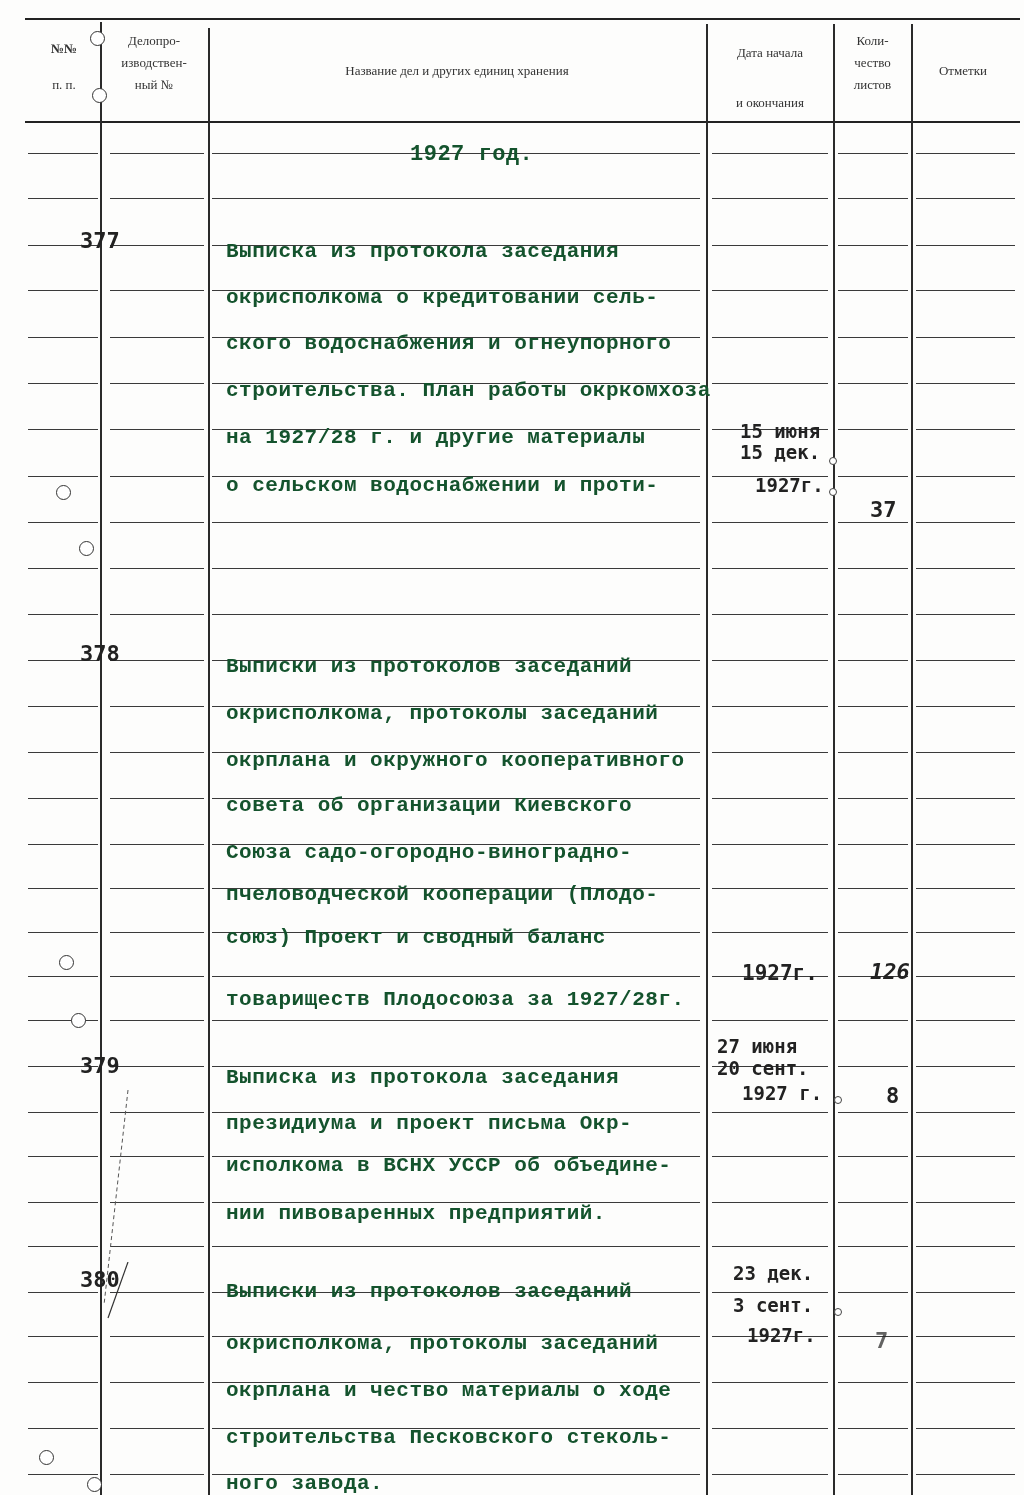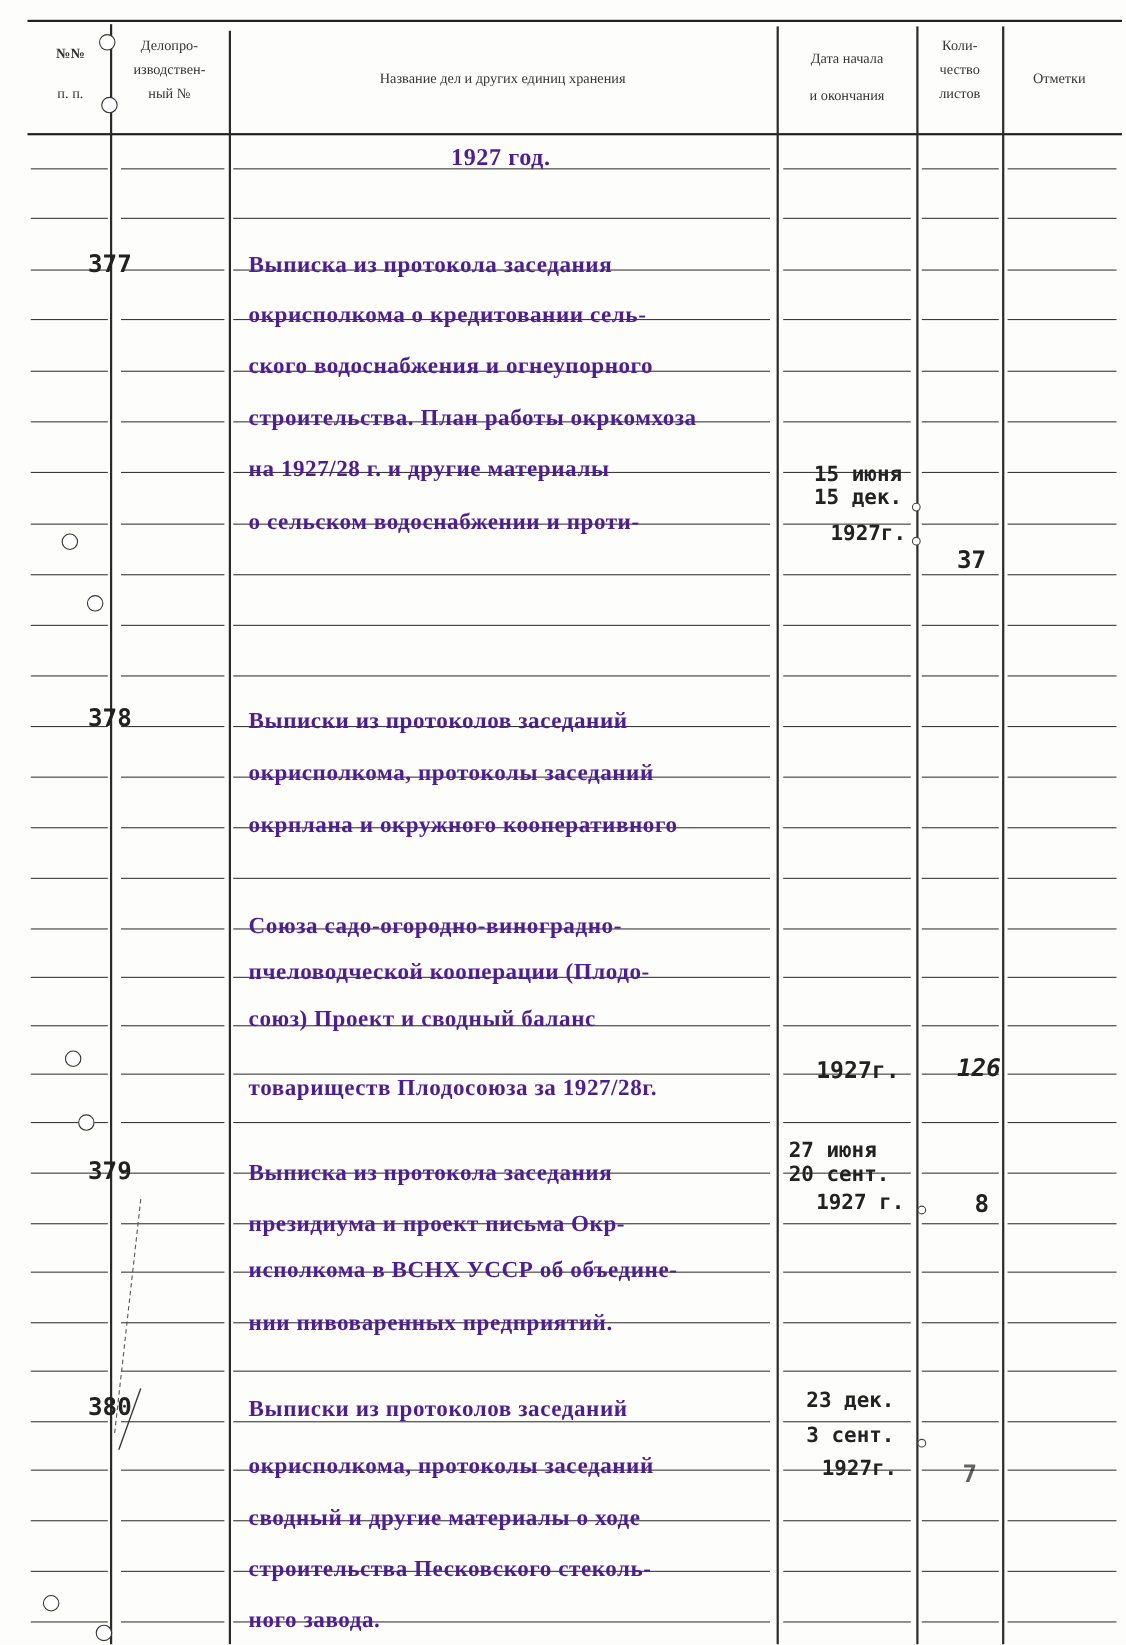--- a/index.html
+++ b/index.html
@@ -4,22 +4,22 @@
 <style>
   html, body { margin: 0; padding: 0; background: #ffffff; }
   body { width: 1024px; height: 1495px; position: relative; overflow: hidden;
          font-family: "DejaVu Serif", serif; color: #1a1a1a; }
   .page { position: absolute; left: 0; top: 0; width: 1024px; height: 1495px; background: #fdfdfc; }
   .hrule { position: absolute; height: 2px; background: #222; }
   .vrule { position: absolute; width: 1.5px; background: #2a2a2a; }
   .rowline { position: absolute; height: 1.3px; background: #3a3a3a; }
   .hdr { position: absolute; font-family: "Liberation Serif", serif; font-size: 13px; color: #333;
          text-align: center; line-height: 22px; }
-  .tw { position: absolute; font-family: Liberation Serif, serif; font-weight: bold;
-        font-size: 21px; color: #4c1d95; white-space: nowrap; letter-spacing: 0.5px; }
+  .tw { position: absolute; font-family: Liberation Mono, monospace; font-weight: bold;
+        font-size: 21px; color: #14532d; white-space: nowrap; letter-spacing: 0.5px; margin-top: 12px; }
   .date { position: absolute; font-family: "DejaVu Sans Mono", monospace; font-weight: bold;
           font-size: 19px; color: #222; white-space: nowrap; line-height: 19px; }
   .num { position: absolute; font-family: "DejaVu Sans Mono", monospace; font-weight: bold;
          font-size: 22px; color: #222; }
   .hole { position: absolute; width: 13px; height: 13px; border: 1.5px solid #333; border-radius: 50%; background: #fff; }
   .dot { position: absolute; width: 6px; height: 6px; border: 1px solid #444; border-radius: 50%; background:#fff; }
 </style>
 </head>
 <body>
 
@@ -39,21 +39,21 @@
     <div style="margin-top:14px;">п. п.</div>
   </div>
   <div class="hdr" style="left:104px; top:30px; width:100px;">
     <div>Делопро-</div>
     <div>изводствен-</div>
     <div>ный №</div>
   </div>
   <div class="hdr" style="left:212px; top:60px; width:490px;">Название дел и других единиц хранения</div>
   <div class="hdr" style="left:710px; top:42px; width:120px;">
     <div>Дата начала</div>
-    <div style="margin-top:12px;text-align:center;">и окончания</div>
+    <div style="margin-top:28px;text-align:center;">и окончания</div>
   </div>
   <div class="hdr" style="left:835px; top:30px; width:75px;">
     <div>Коли-</div>
     <div>чество</div>
     <div>листов</div>
   </div>
   <div class="hdr" style="left:913px; top:60px; width:100px;">Отметки</div>
 
   <div id="rowlines">
       <div class="rowline" style="left: 28px; top: 153px; width: 70px;"></div>
@@ -249,41 +249,42 @@
   <div class="tw" style="left:226px; top:462px;">о сельском водоснабжении и проти-</div>
   <div class="date" style="left:740px; top:422px;">15 июня</div>
   <div class="date" style="left:740px; top:443px;">15 дек.</div>
   <div class="date" style="left:755px; top:476px;">1927г.</div>
   <div class="num" style="left:870px; top:497px;">37</div>
 
   <div class="num" style="left:80px; top:641px;">378</div>
   <div class="tw" style="left:226px; top:643px;">Выписки из протоколов заседаний</div>
   <div class="tw" style="left:226px; top:690px;">окрисполкома, протоколы заседаний</div>
   <div class="tw" style="left:226px; top:737px;"> окрплана и окружного кооперативного</div>
+  <div class="tw" style="left:226px; top:782px;">совета об организации Киевского</div>
   <div class="tw" style="left:226px; top:829px;">Союза  садо-огородно-виноградно-</div>
   <div class="tw" style="left:226px; top:871px;">пчеловодческой кооперации (Плодо-</div>
   <div class="tw" style="left:226px; top:914px;">союз) Проект и сводный баланс</div>
   <div class="tw" style="left:226px; top:976px;text-align:right;">товариществ Плодосоюза за 1927/28г.</div>
   <div class="date" style="left:742px; top:964px; font-size:21px;">1927г.</div>
   <div class="num" style="left:870px; top:959px;font-style:italic;">126</div>
 
   <div class="num" style="left:80px; top:1053px;">379</div>
   <div class="tw" style="left:226px; top:1054px;">Выписка из протокола заседания</div>
   <div class="tw" style="left:226px; top:1100px;"> президиума и проект письма  Окр-</div>
   <div class="tw" style="left:226px; top:1142px;">исполкома в ВСНХ УССР об объедине-</div>
   <div class="tw" style="left:226px; top:1190px;"> нии пивоваренных предприятий.</div>
   <div class="date" style="left:717px; top:1037px;">27 июня</div>
   <div class="date" style="left:717px; top:1059px;">20 сент.</div>
   <div class="date" style="left:742px; top:1084px;">1927 г.</div>
   <div class="num" style="left:886px; top:1083px;">8</div>
 
   <div class="num" style="left:80px; top:1267px;">380</div>
   <div class="tw" style="left:226px; top:1268px;">Выписки из протоколов заседаний</div>
   <div class="tw" style="left:226px; top:1320px;"> окрисполкома, протоколы заседаний</div>
-  <div class="tw" style="left:226px; top:1367px;">сводный и другие материалы о ходе</div>
+  <div class="tw" style="left:226px; top:1367px;">окрплана и чество материалы о ходе</div>
   <div class="tw" style="left:226px; top:1414px;"> строительства Песковского стеколь-</div>
   <div class="tw" style="left:226px; top:1460px;">ного завода.</div>
   <div class="date" style="left:733px; top:1264px;">23 дек.</div>
   <div class="date" style="left:733px; top:1296px;">3 сент.</div>
   <div class="date" style="left:747px; top:1326px;">1927г.</div>
   <div class="num" style="left:875px; top:1328px; opacity:0.7;">7</div>
 
   <div class="hole" style="left:90px; top:31px;"></div>
   <div class="hole" style="left:92px; top:88px;"></div>
   <div class="hole" style="left:56px; top:485px;"></div>

